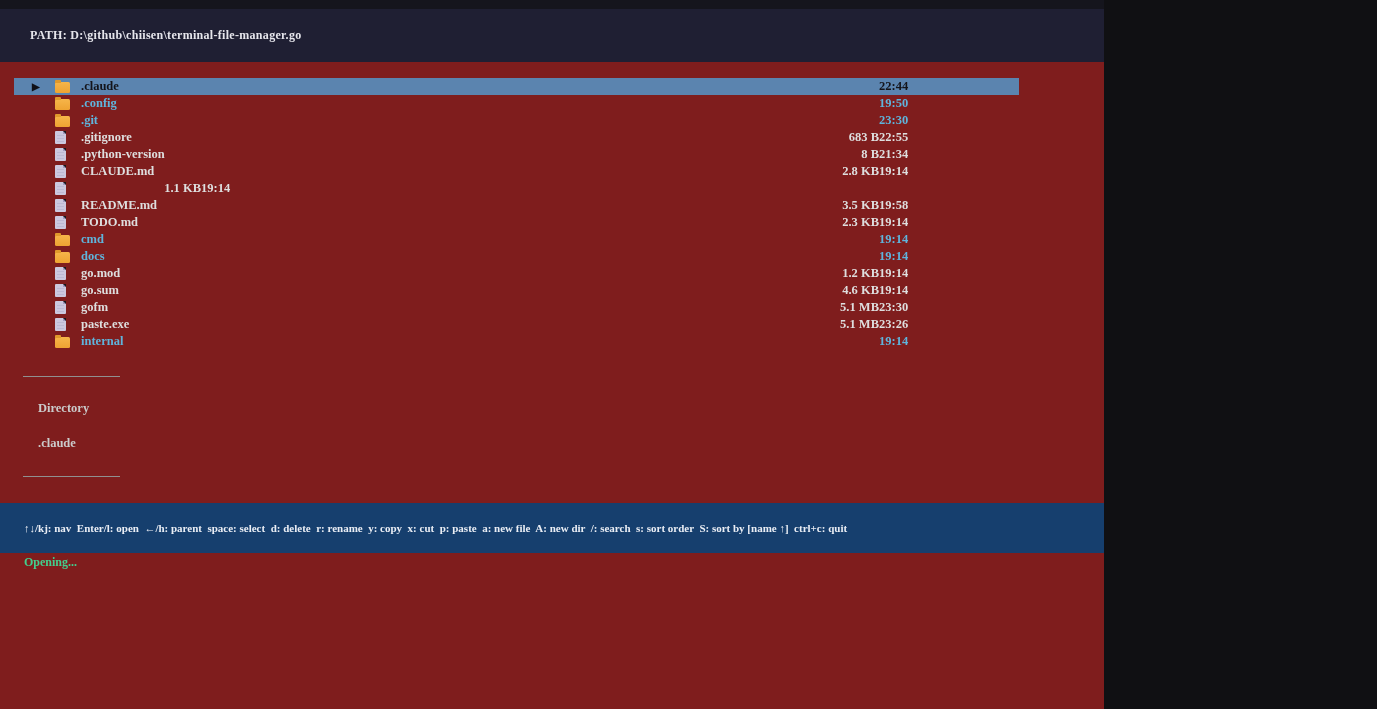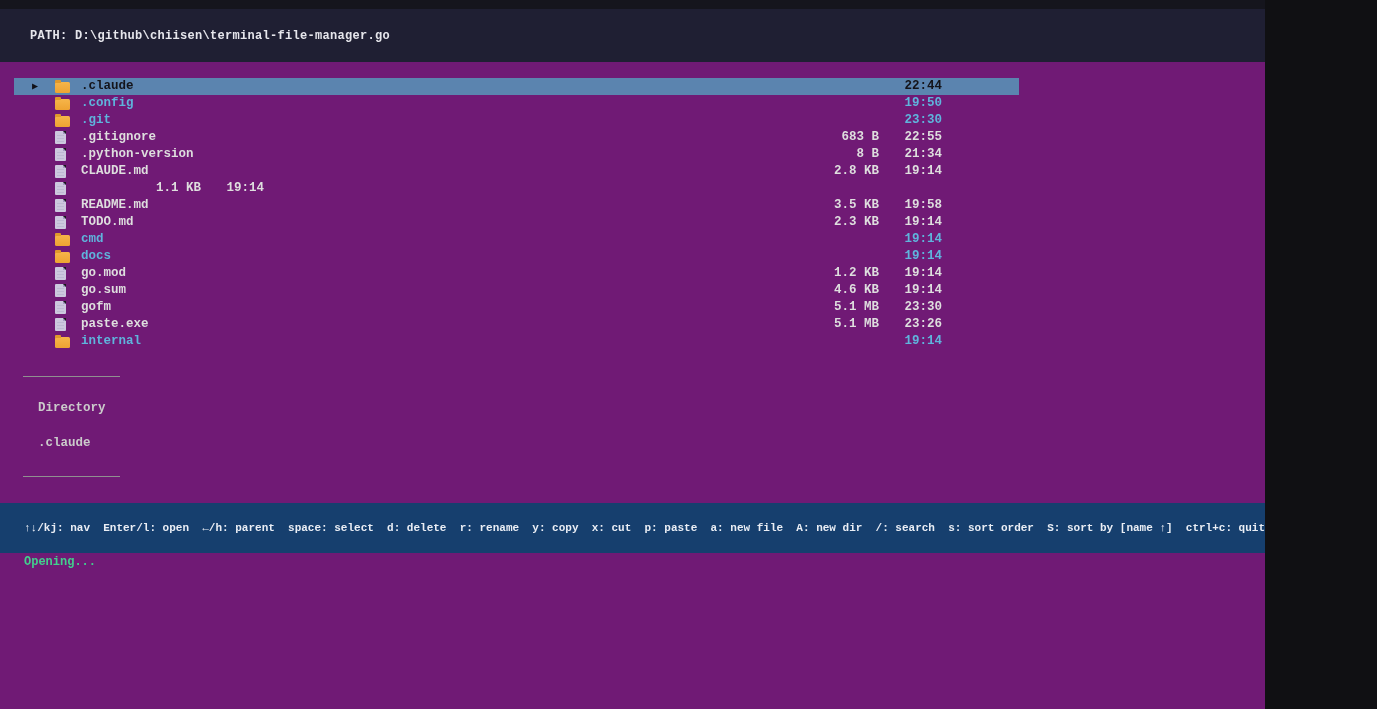--- a/index.html
+++ b/index.html
@@ -1,23 +1,23 @@
 <!DOCTYPE html>
 <html><head>
 <meta charset="utf-8">
 <style>
   * { margin: 0; padding: 0; box-sizing: border-box; }
   html, body { background: #101013; }
   #screen {
     position: relative;
-    width: 1265px;
+    width: 1104px;
     height: 709px;
-    background: #701a75;
+    background: #7f1d1d;
     overflow: hidden;
-    font-family: Liberation Mono, monospace;
+    font-family: Liberation Serif, serif;
     font-weight: bold;
   }
 
   
   .titlebar {
     position: absolute; top: 0; left: 0; right: 0; height: 9px;
     background: #15151d;
   }
   .pathbar {
     position: absolute; top: 9px; left: 0; right: 0; height: 53px;
@@ -37,21 +37,21 @@
   .row {
     display: flex; align-items: center;
     height: 17px; line-height: 17px;
     font-size: 12.5px;
     white-space: pre;
   }
   .row .pointer { width: 41px; padding-left: 18px; font-size: 10px; color: #101016; }
   .row .iconcell { width: 26px; display: flex; align-items: center; }
   .row .name { flex: 1; overflow: hidden; }
   .row .size { width: 120px; text-align: right; }
-  .row .time { width: 63px; text-align: right; }
+  .row .time { width: 63px; }
   .row::after { content: ''; width: 77px; }
 
   .row.file .name, .row.file .size, .row.file .time { color: #dedede; }
   .row.folder .name, .row.folder .time { color: #5fb4dc; }
   .row.selected { background: #5b84af; }
   .row.selected .name, .row.selected .size, .row.selected .time { color: #14141a; }
 
   
   .ic-folder {
     display: inline-block; width: 15px; height: 11px;

